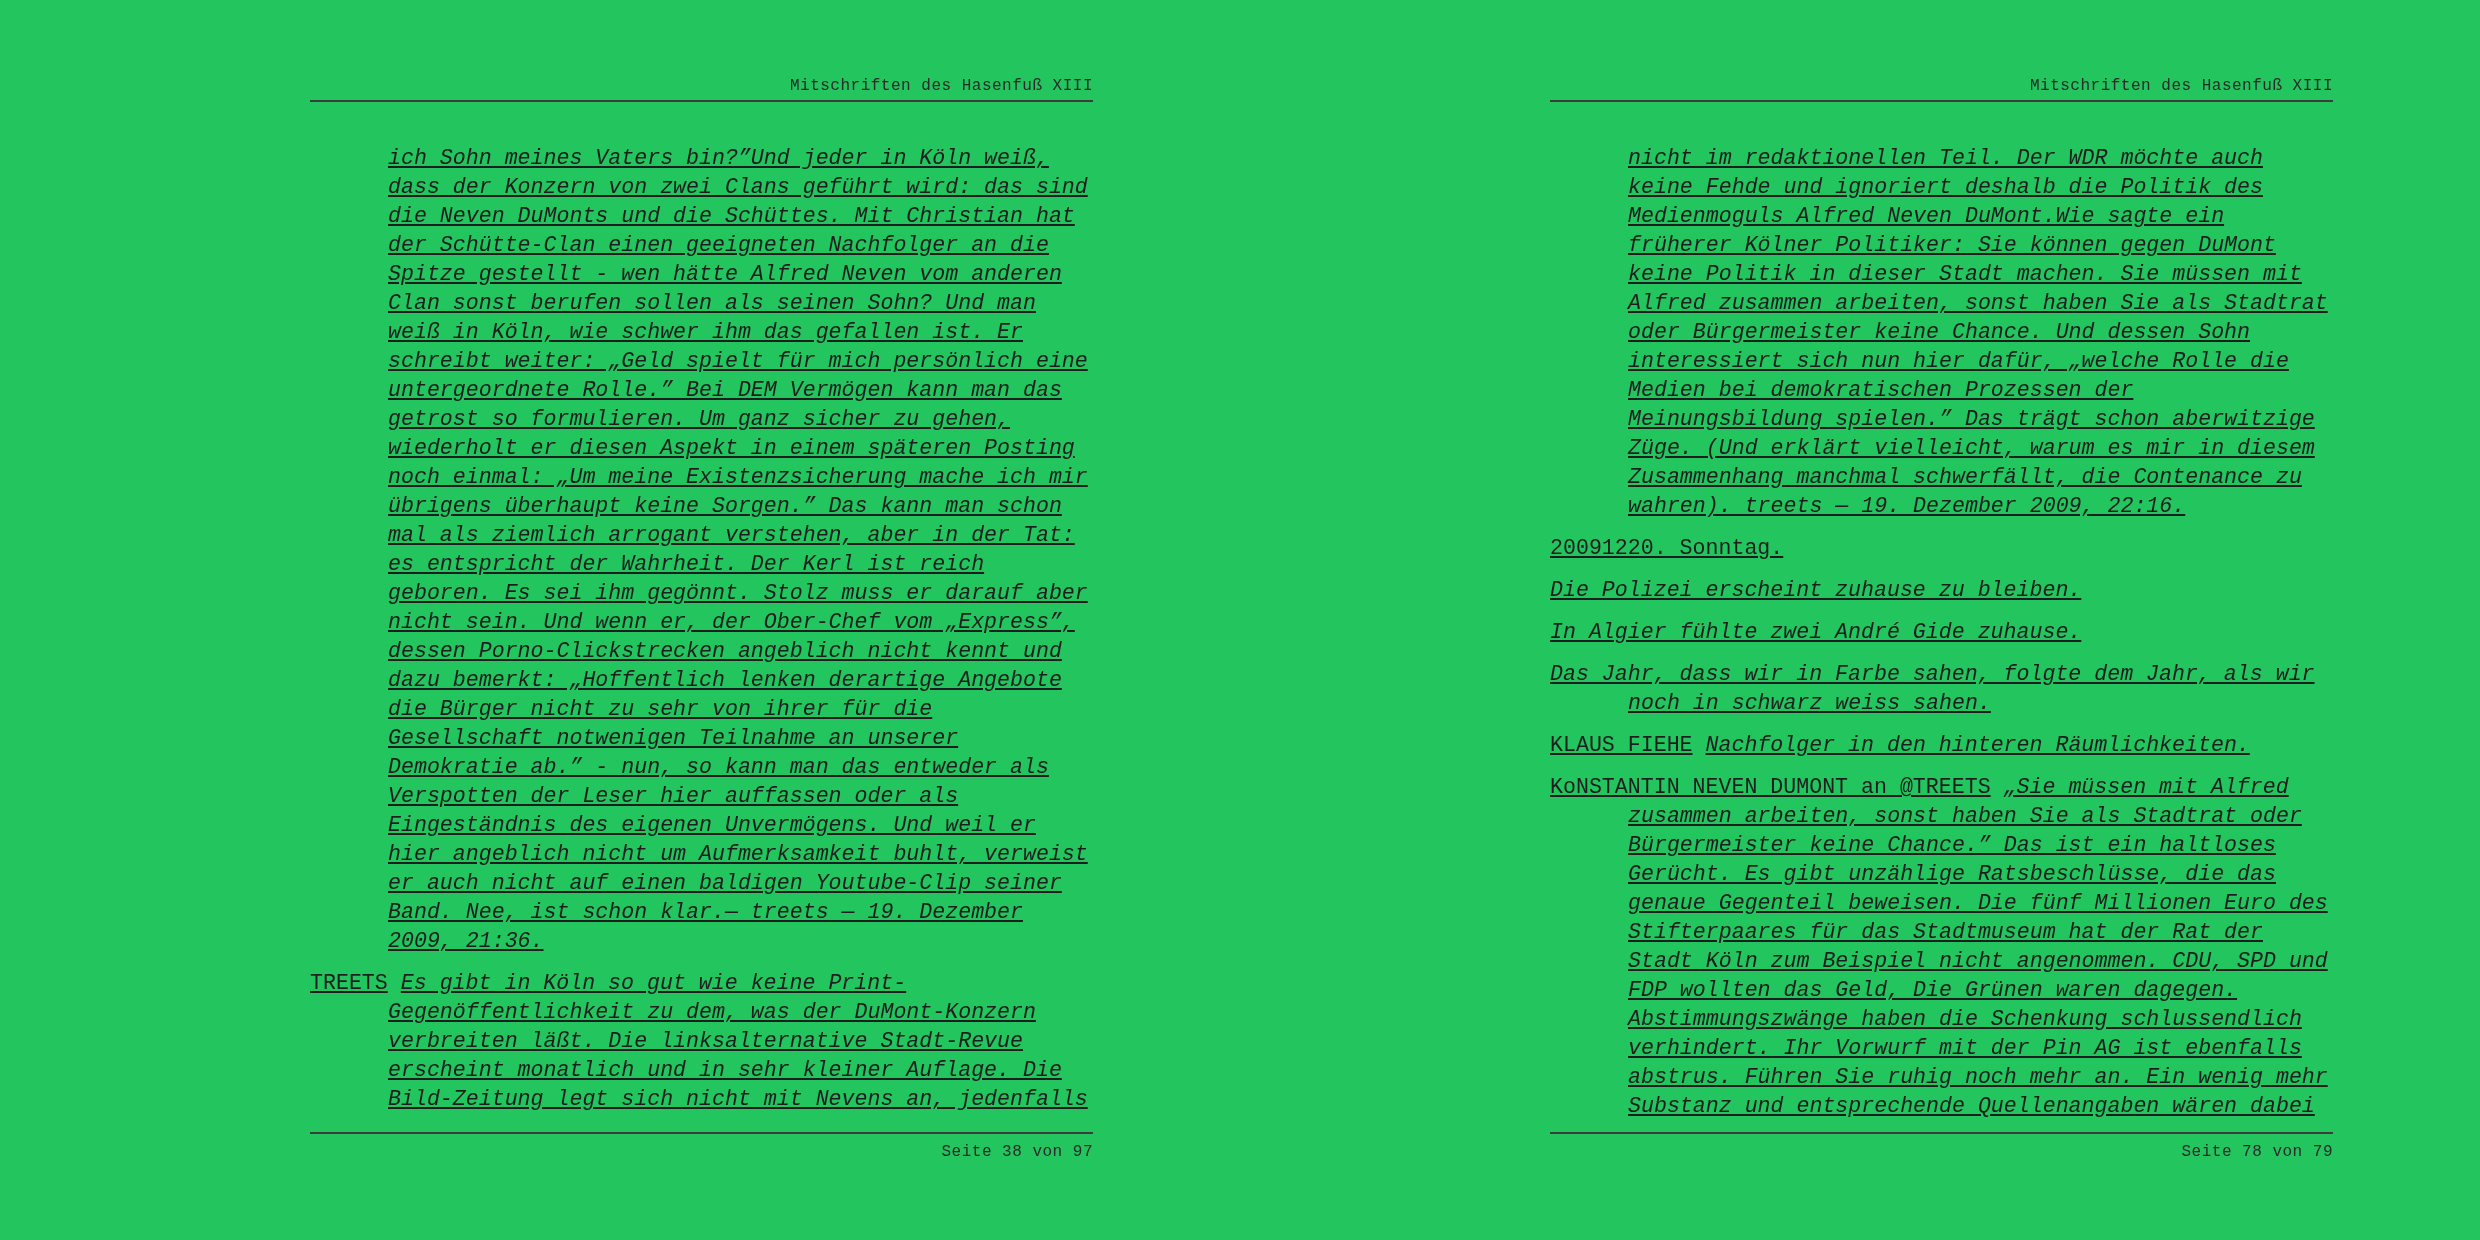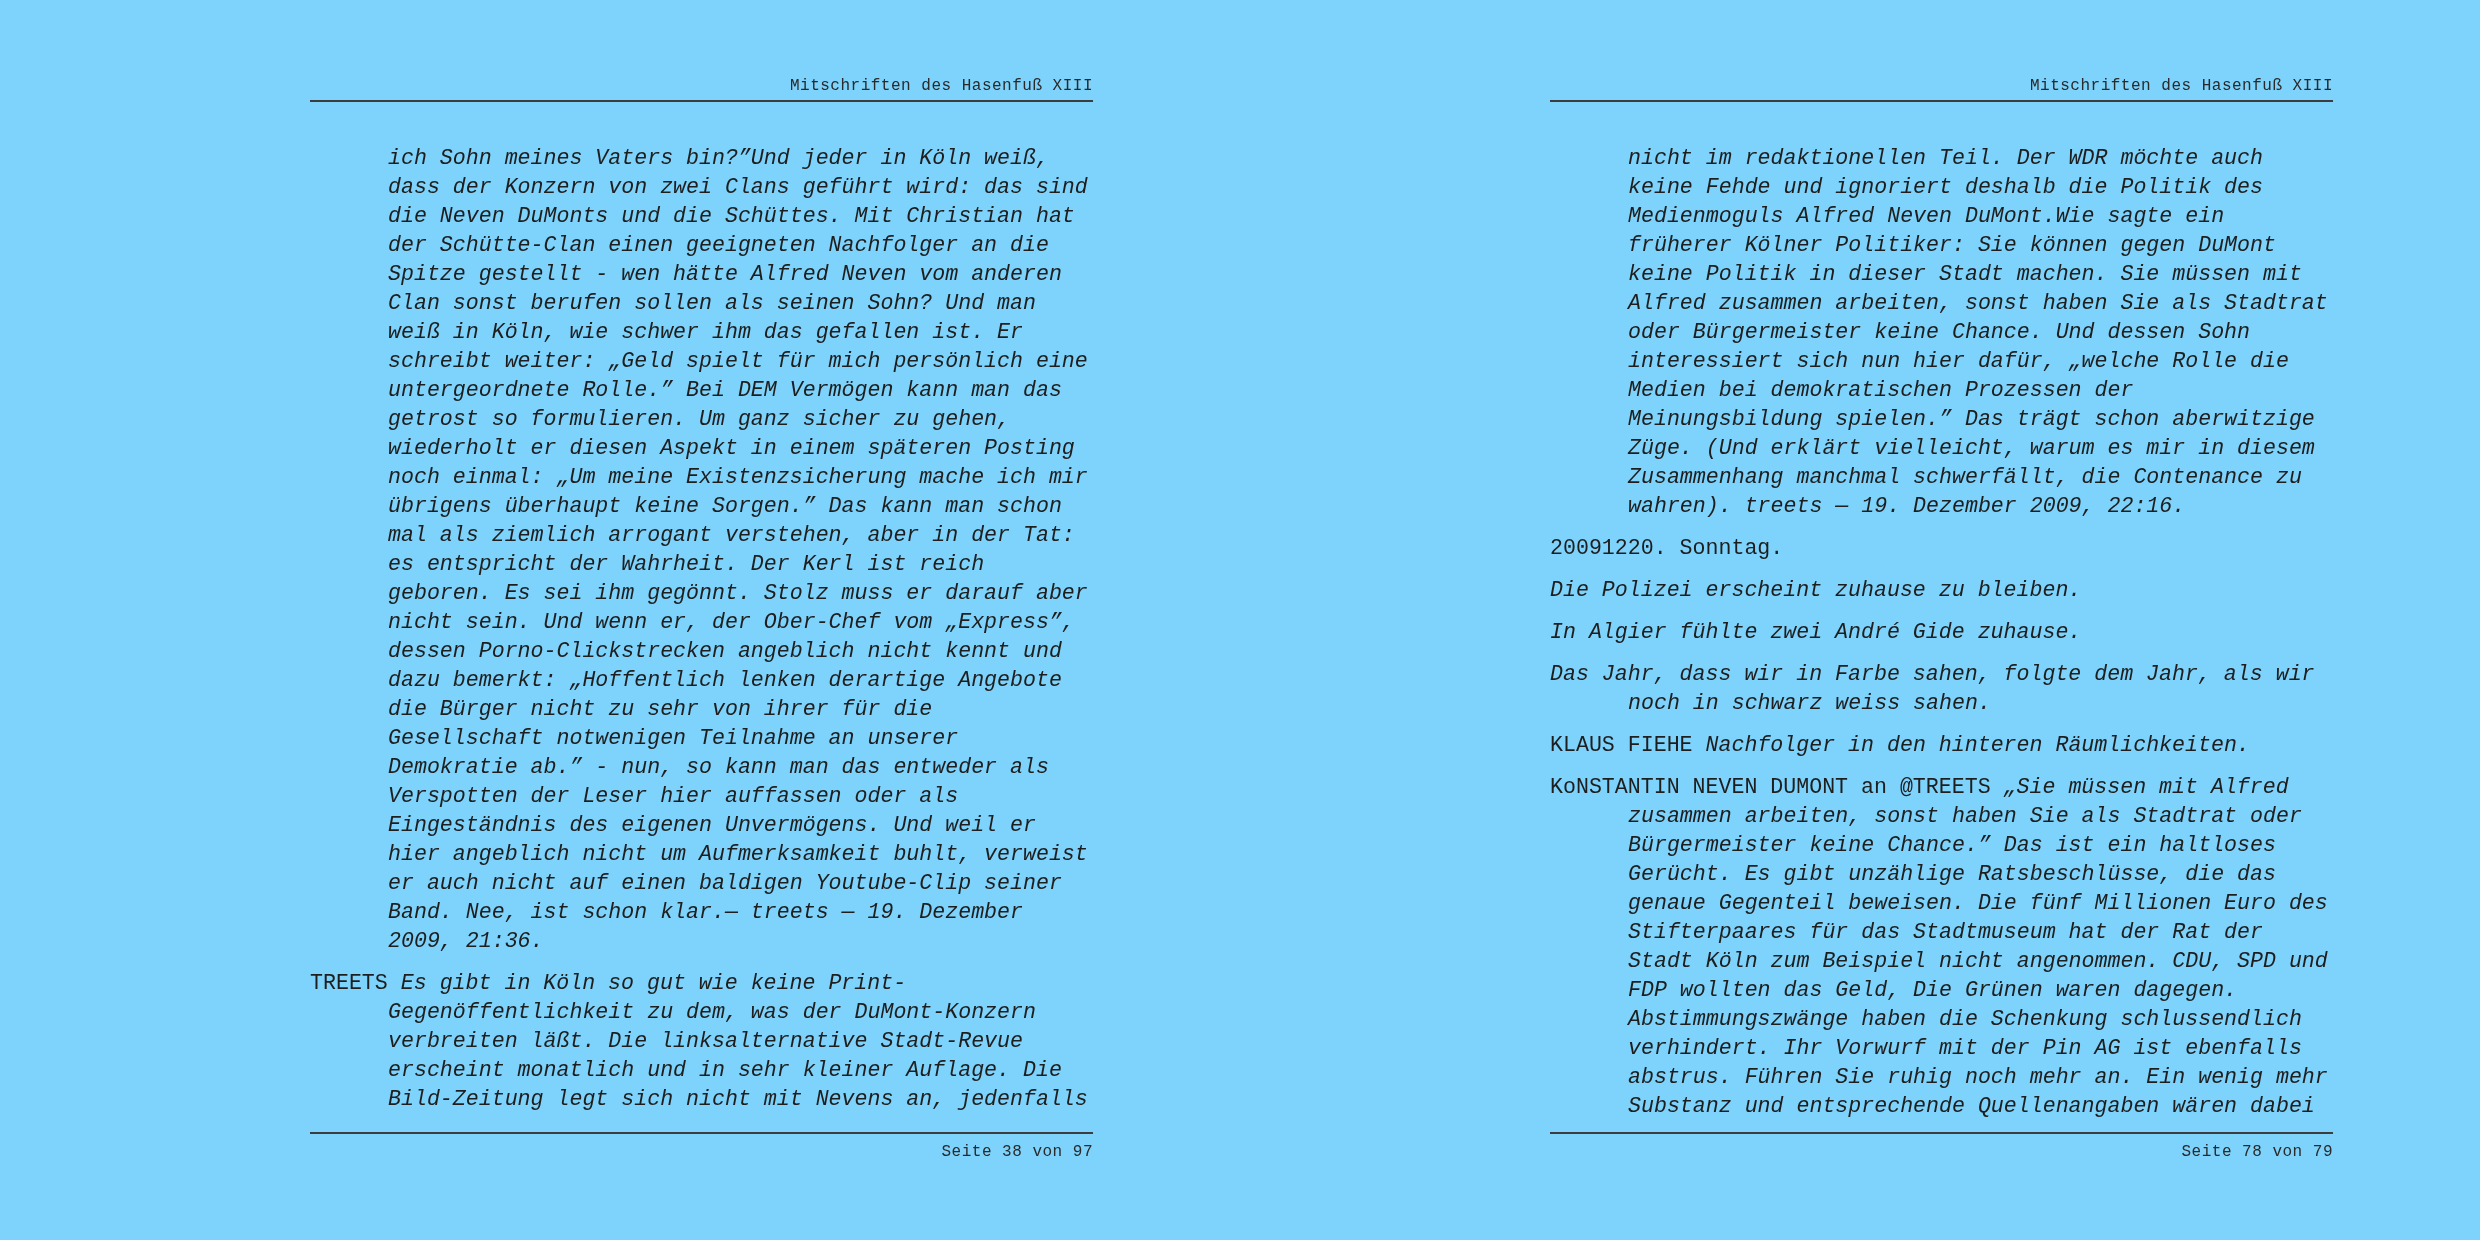--- a/index.html
+++ b/index.html
@@ -4,21 +4,21 @@
 <style>
   html, body {
     margin: 0;
     padding: 0;
     background: #ffffff;
   }
   #canvas {
     position: relative;
     width: 2480px;
     height: 1240px;
-    background: #7dd3fc;
+    background: #22c55e;
     font-family: "Liberation Mono", "DejaVu Sans Mono", monospace;
     color: #1e1e1e;
     overflow: hidden;
   }
   .page {
     position: absolute;
     top: 0;
     width: 1240px;
     height: 1240px;
   }
@@ -61,20 +61,21 @@
     border-top: 2px solid #3c3c3c;
     text-align: right;
     padding-top: 9px;
     font-size: 16px;
     letter-spacing: 0.5px;
     color: #2a2a2a;
   }
 
   p.para {
     margin: 0 0 13px 0;
+    text-decoration: underline;
   }
   
   p.para.indent {
     padding-left: 78px;
   }
   
   p.para.hang {
     padding-left: 78px;
     text-indent: -78px;
   }

